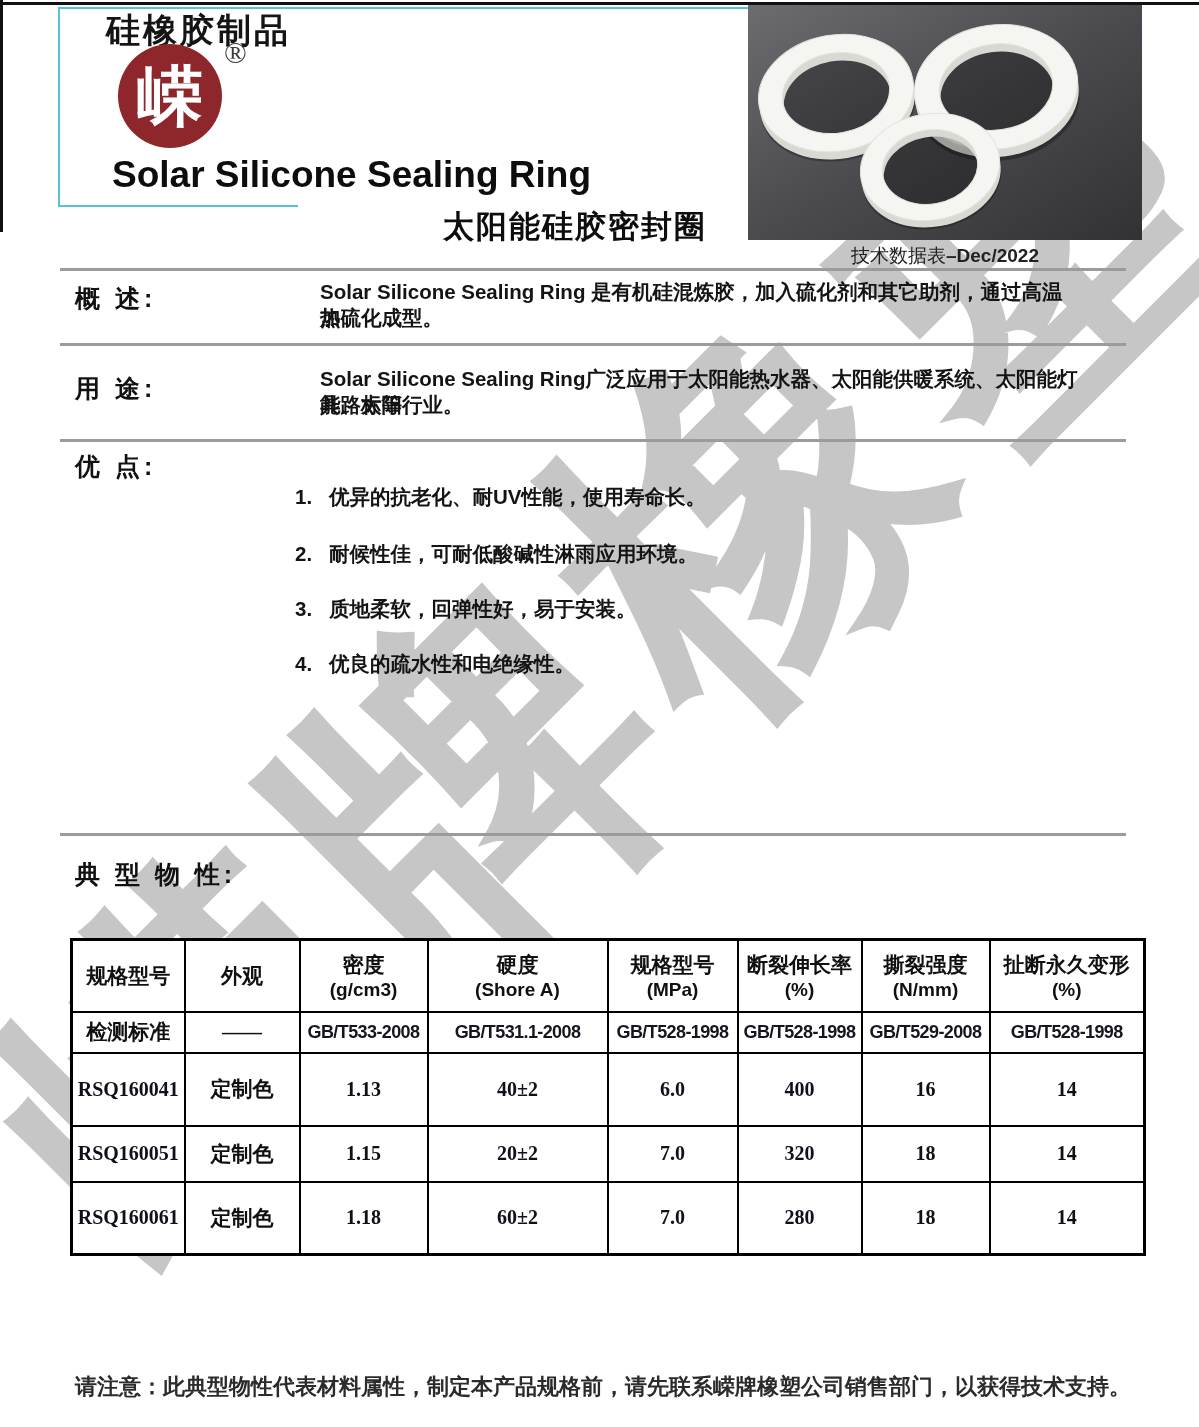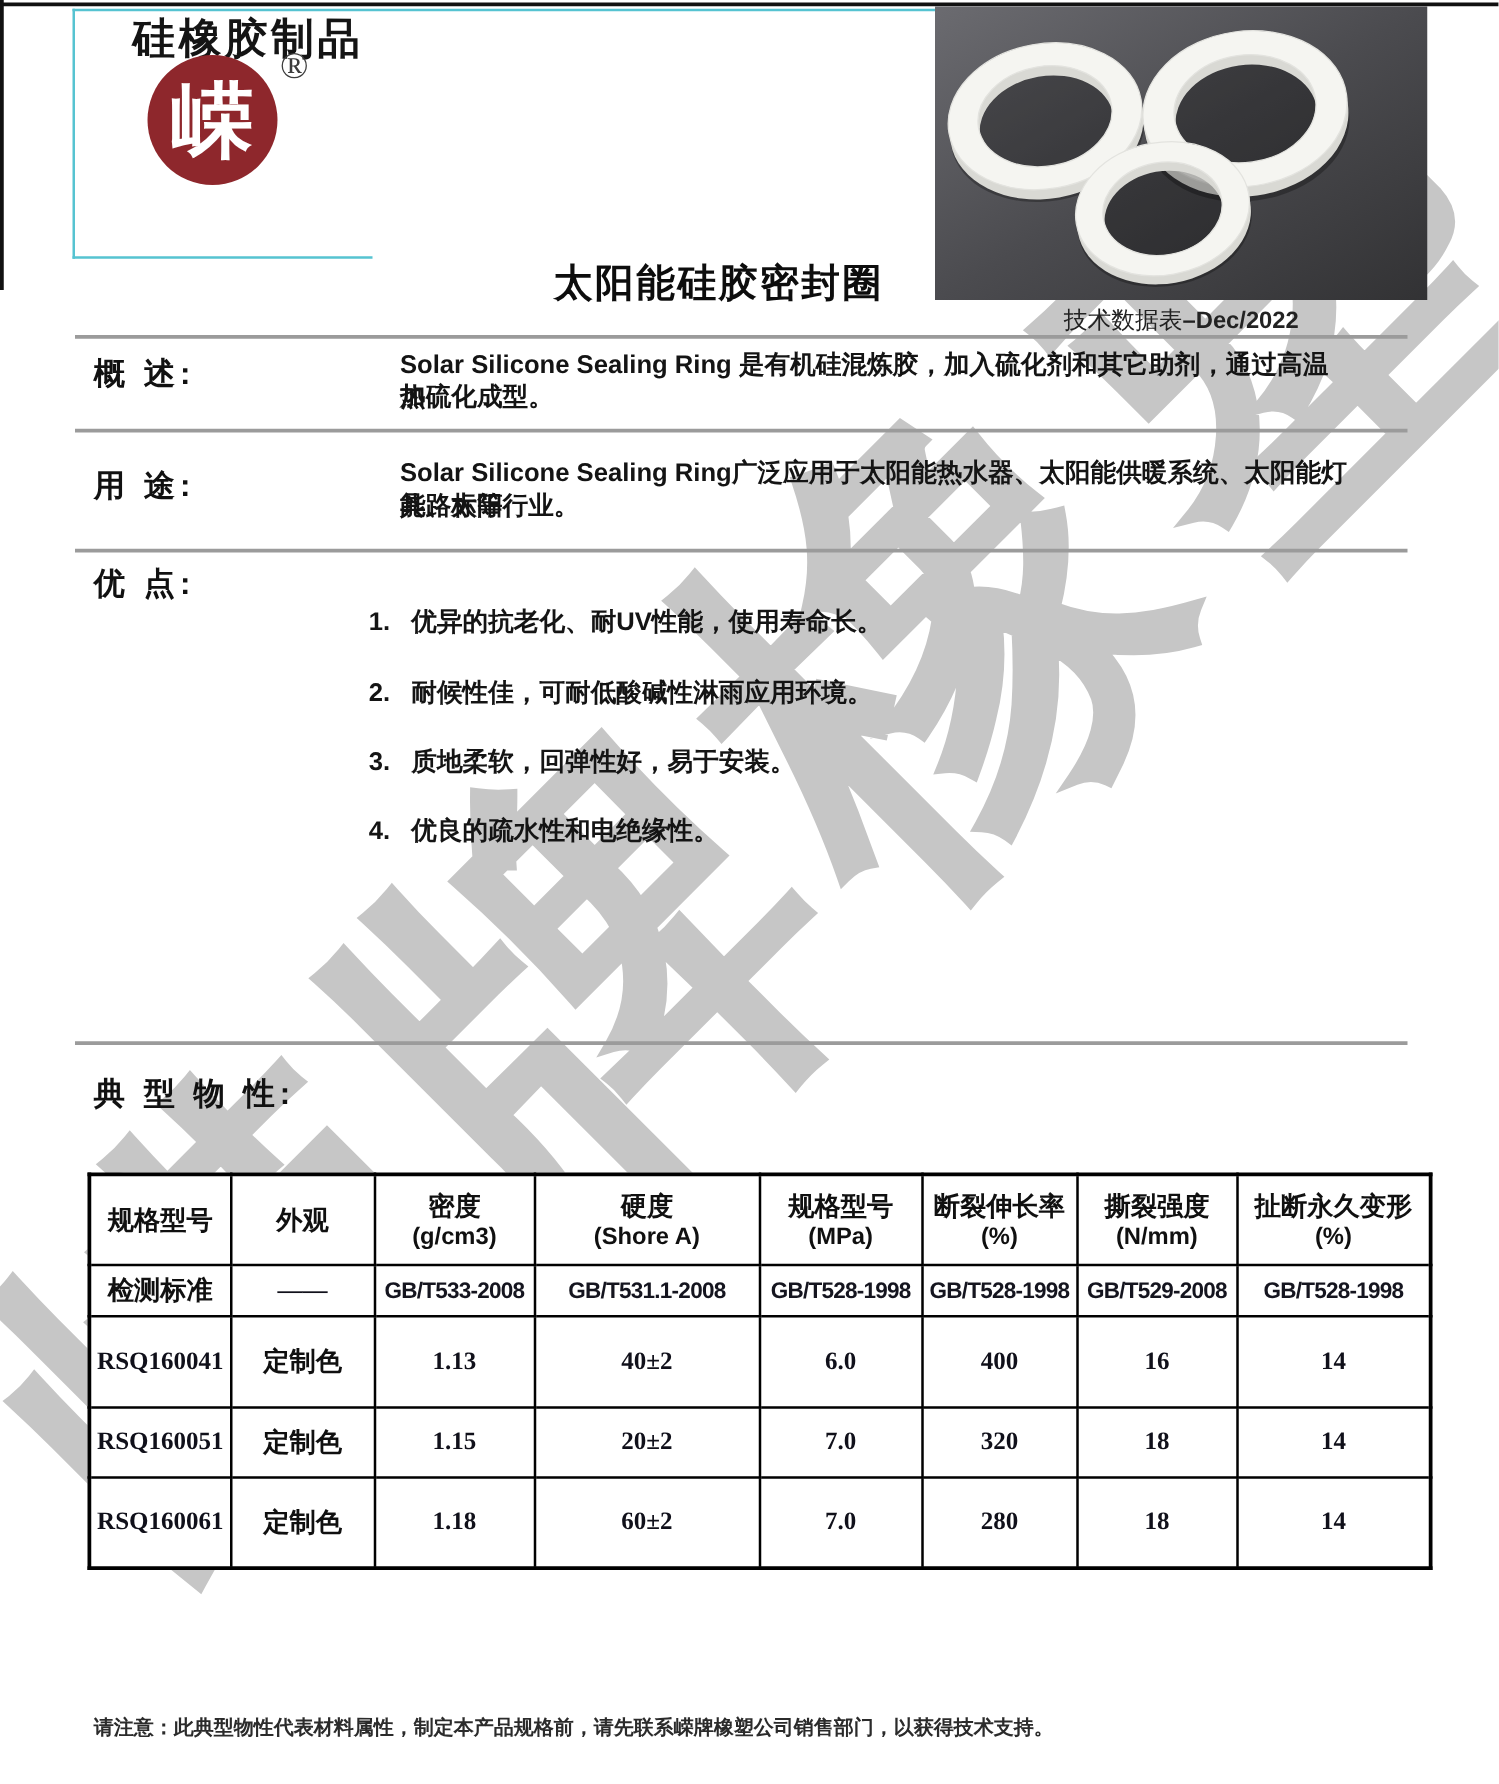--- a/index.html
+++ b/index.html
@@ -53,40 +53,41 @@
   #props-table td{border:2px solid #000;text-align:center;vertical-align:middle;
     padding:0;background:#ffffff;overflow:hidden;}
   #props-table{border:3px solid #000;}
   .th-line1{font-size:21px;font-weight:700;color:#101010;}
   .th-line2{font-size:19px;font-weight:700;color:#101010;font-family:"Liberation Sans",sans-serif;}
   .std-cell{font-size:18px;font-weight:700;letter-spacing:-0.6px;color:#15151f;
     font-family:"Liberation Sans",sans-serif;}
   .data-cell{font-size:20px;font-weight:700;color:#10101a;font-family:"Liberation Serif",serif;}
   .model-cell{font-size:20px;font-weight:700;color:#10101a;font-family:"Liberation Serif",serif;}
   
-  .footer-note{left:75px;top:1372px;font-size:16px;font-weight:600;color:#2b2b2b;white-space:nowrap;}
+  .footer-note{left:75px;top:1372px;font-size:22px;font-weight:600;color:#2b2b2b;white-space:nowrap;}
 </style>
 </head>
 <body>
 
 <div id="page">
 
   <div id="watermark">嵘牌橡塑</div>
 
   <div class="abs top-black-line z1"></div>
   <div class="abs left-black-line z1"></div>
   <div class="abs teal teal-top z1"></div>
   <div class="abs teal teal-left z1"></div>
   <div class="abs teal teal-bottom z1"></div>
 
   <div class="abs brand-top z1">硅橡胶制品</div>
   <div class="abs logo-circle z1">
     <span class="logo-char">嵘</span>
   </div>
   <div class="abs reg-mark z1">®</div>
+  <div class="abs title-en z1">Solar Silicone Sealing Ring</div>
   <div class="abs title-zh z1">太阳能硅胶密封圈</div>
 
   <div class="abs z1" id="photo">
     <svg width="394" height="235" viewBox="0 0 394 235">
       <defs>
         <linearGradient id="bgGrad" x1="0" y1="0" x2="1" y2="1">
           <stop offset="0" stop-color="#6b6b70"></stop>
           <stop offset="0.5" stop-color="#4b4b4f"></stop>
           <stop offset="1" stop-color="#323234"></stop>
         </linearGradient>

